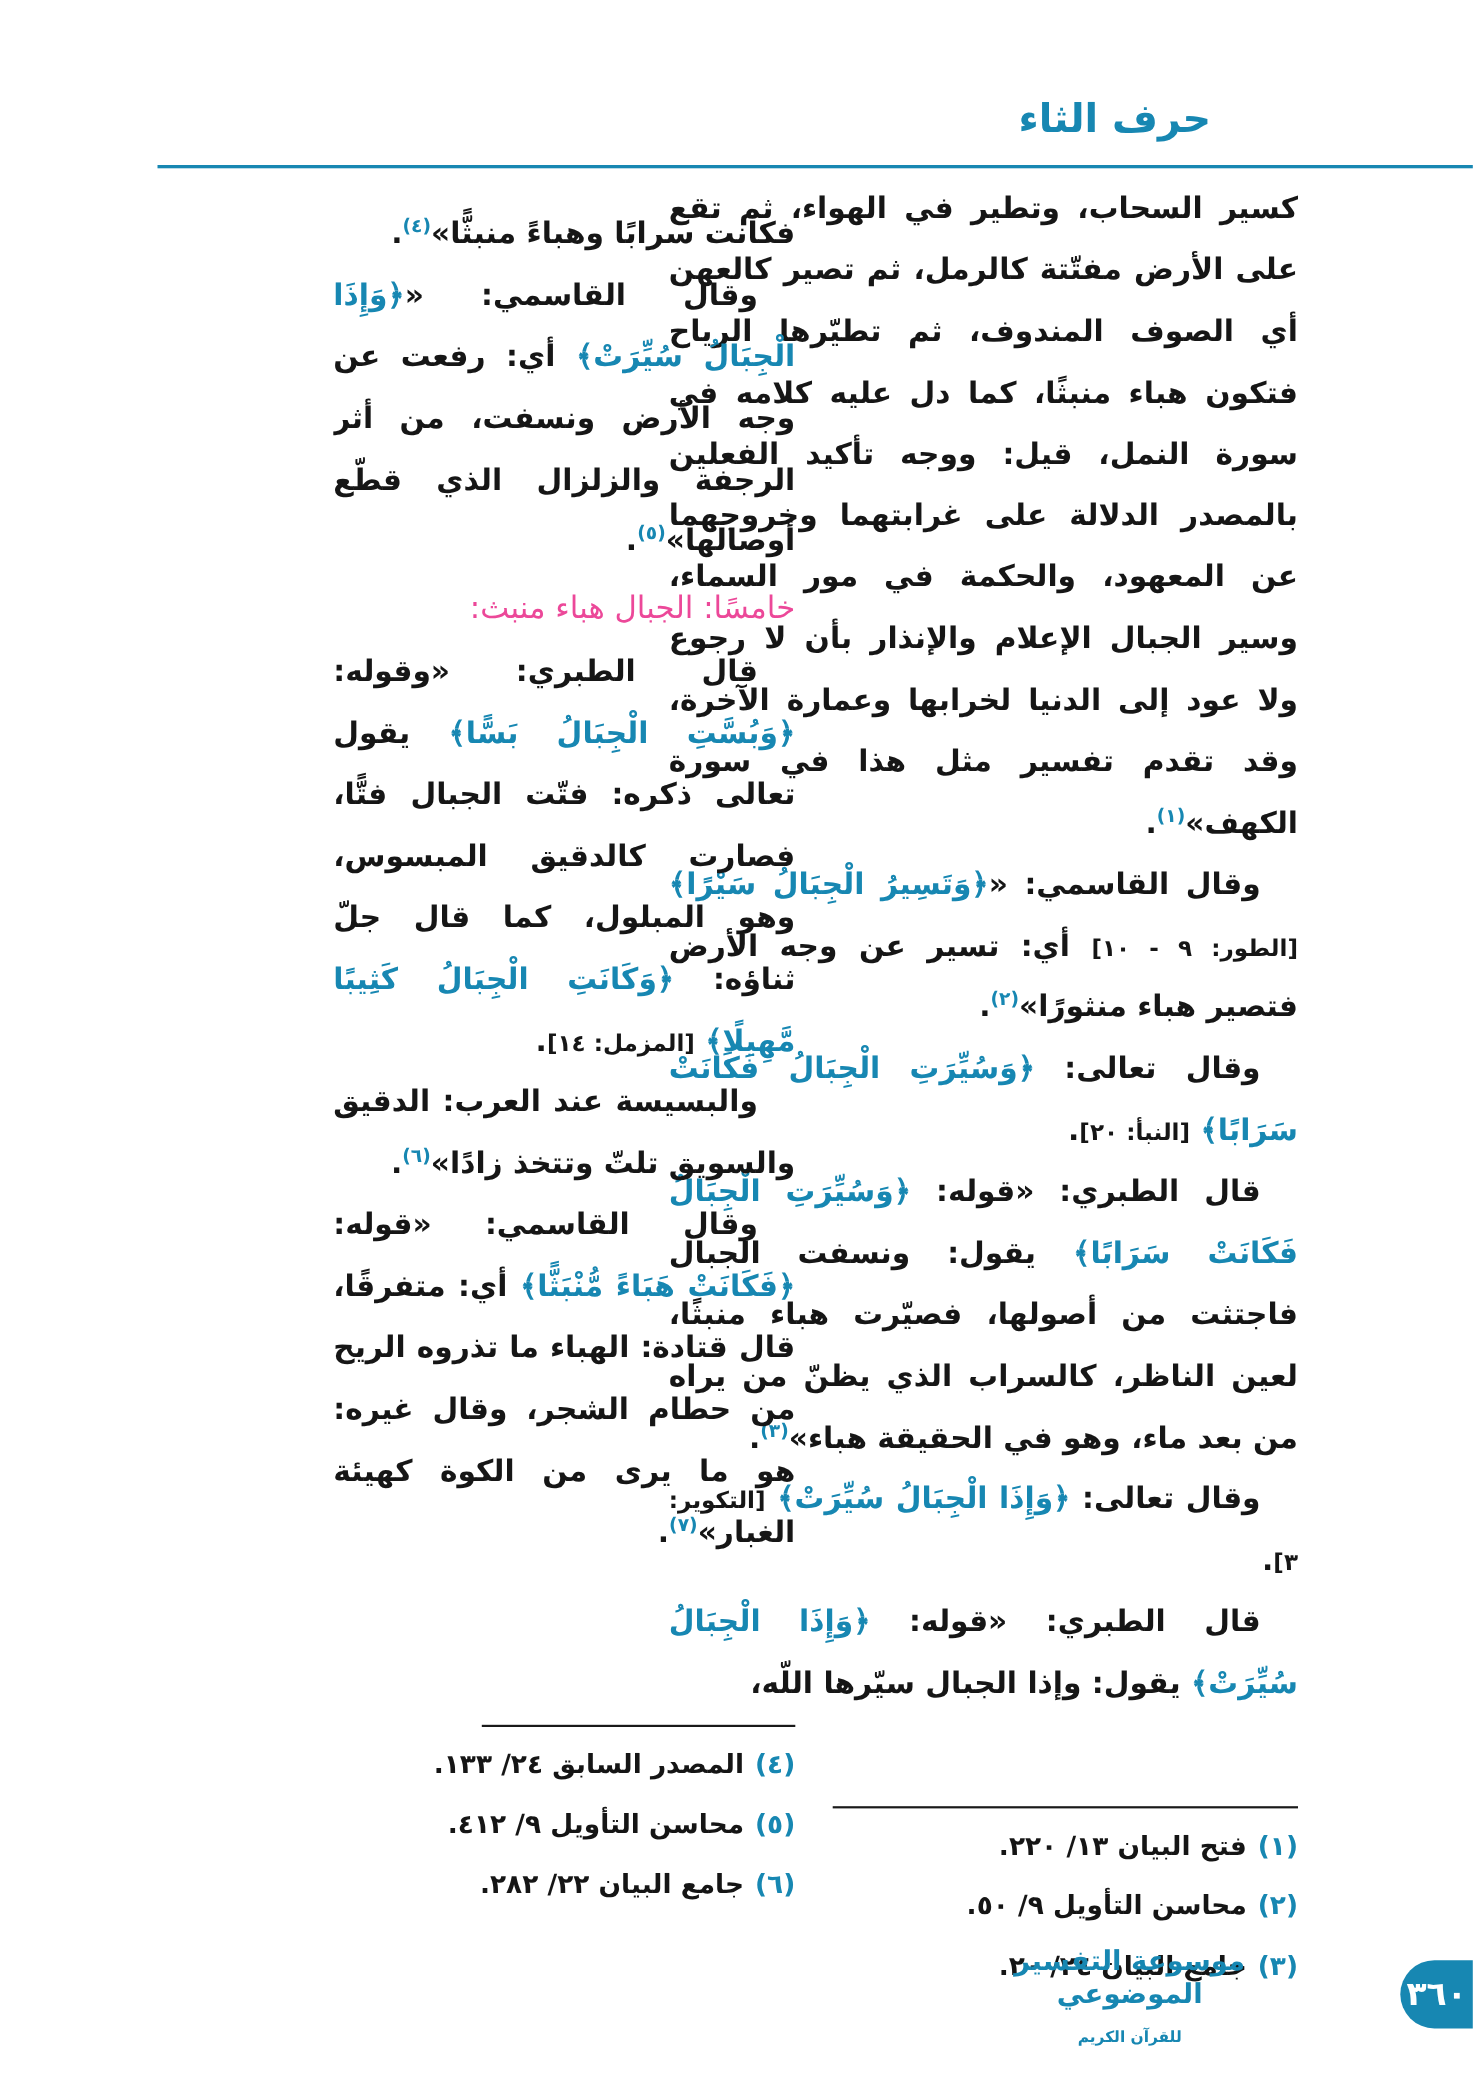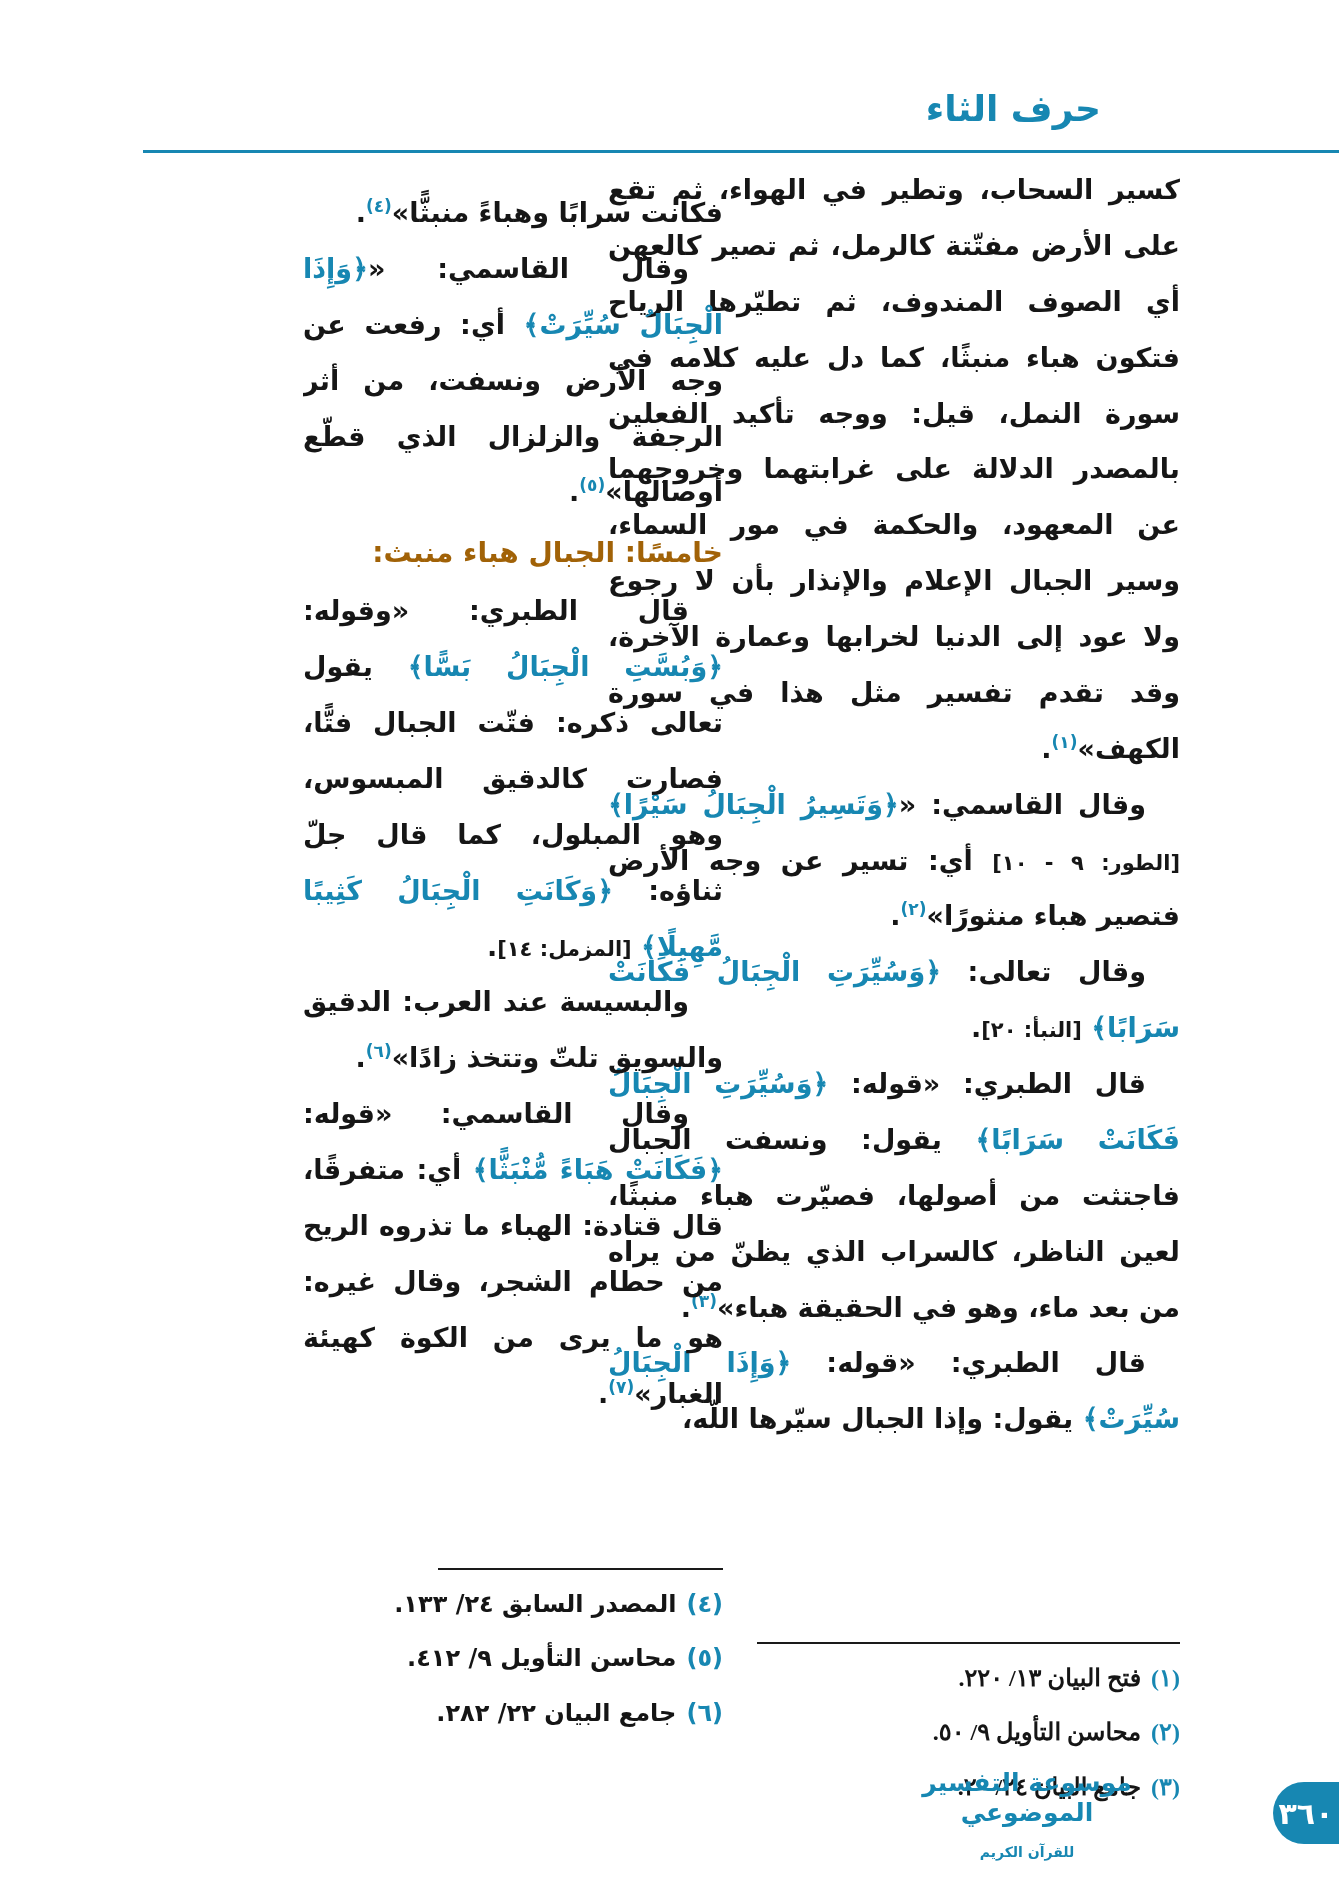--- a/index.html
+++ b/index.html
@@ -52,27 +52,27 @@
     display:inline-flex; align-items:center; justify-content:center;
     width:36px; height:36px;
     border:2px solid #1787b2; border-radius:50%;
     color:#1787b2; font-size:19px; font-weight:bold;
     vertical-align:middle; margin:0 5px;
     text-indent:0;
   }
 
   .section-heading {
     margin:16px 0 14px 0;
-    color:#a16207; font-size:28px; font-weight:bold;
+    color:#ec4899; font-size:28px; font-weight:normal;
     text-align:right;
   }
 
   
   .footnotes-left  { position:absolute; top:1568px; left:160px;  width:420px; }
-  .footnotes-right { position:absolute; top:1642px; right:159px; width:572px;font-family:Liberation Serif, serif; }
+  .footnotes-right { position:absolute; top:1642px; right:159px; width:572px; }
   .fn-rule { height:2px; background:#1a1a1a; margin-bottom:14px; }
   .footnotes-left  .fn-rule { width:285px; }
   .footnotes-right .fn-rule { width:423px; }
   .fn-row {
     font-size:24px; font-weight:bold; color:#151515;
     line-height:1.68; text-align:right;margin-top:14px;
   }
   .fn-num { color:#1787b2; margin-left:10px; }
 
   
@@ -97,20 +97,21 @@
 <div class="page">
 
   <div class="header-title">حرف الثاء</div>
   <div class="header-rule"></div>
 
   <div class="col-right">
     <p class="para no-indent"><span class="seg-n">كسير السحاب، وتطير في الهواء، ثم تقع على الأرض مفتّتة كالرمل، ثم تصير كالعهن أي الصوف المندوف، ثم تطيّرها الرياح فتكون هباء منبثًا، كما دل عليه كلامه في سورة النمل، قيل: ووجه تأكيد الفعلين بالمصدر الدلالة على غرابتهما وخروجهما عن المعهود، والحكمة في مور السماء، وسير الجبال الإعلام والإنذار بأن لا رجوع ولا عود إلى الدنيا لخرابها وعمارة الآخرة، وقد تقدم تفسير مثل هذا في سورة الكهف»</span><span class="seg-sup">(١)</span><span class="seg-n">.</span></p>
     <p class="para"><span class="seg-n">وقال القاسمي: «</span><span class="seg-q">﴿وَتَسِيرُ الْجِبَالُ سَيْرًا﴾</span><span class="seg-n"> </span><span class="seg-r">[الطور: ٩ - ١٠]</span><span class="seg-n"> أي: تسير عن وجه الأرض فتصير هباء منثورًا»</span><span class="seg-sup">(٢)</span><span class="seg-n">.</span></p>
     <p class="para"><span class="seg-n">وقال تعالى: </span><span class="seg-q">﴿وَسُيِّرَتِ الْجِبَالُ فَكَانَتْ سَرَابًا﴾</span><span class="seg-n"> </span><span class="seg-r">[النبأ: ٢٠]</span><span class="seg-n">.</span></p>
     <p class="para"><span class="seg-n">قال الطبري: «قوله: </span><span class="seg-q">﴿وَسُيِّرَتِ الْجِبَالُ فَكَانَتْ سَرَابًا﴾</span><span class="seg-n"> يقول: ونسفت الجبال فاجتثت من أصولها، فصيّرت هباء منبثًا، لعين الناظر، كالسراب الذي يظنّ من يراه من بعد ماء، وهو في الحقيقة هباء»</span><span class="seg-sup">(٣)</span><span class="seg-n">.</span></p>
+    <p class="para"><span class="seg-n">وقال تعالى: </span><span class="seg-q">﴿وَإِذَا الْجِبَالُ سُيِّرَتْ﴾</span><span class="seg-n"> </span><span class="seg-r">[التكوير: ٣]</span><span class="seg-n">.</span></p>
     <p class="para"><span class="seg-n">قال الطبري: «قوله: </span><span class="seg-q">﴿وَإِذَا الْجِبَالُ سُيِّرَتْ﴾</span><span class="seg-n"> يقول: وإذا الجبال سيّرها اللّه،</span></p>
   </div>
 
   <div class="col-left">
     <p class="para no-indent"><span class="seg-n">فكانت سرابًا وهباءً منبثًّا»</span><span class="seg-sup">(٤)</span><span class="seg-n">.</span></p>
     <p class="para"><span class="seg-n">وقال القاسمي: «</span><span class="seg-q">﴿وَإِذَا الْجِبَالُ سُيِّرَتْ﴾</span><span class="seg-n"> أي: رفعت عن وجه الأرض ونسفت، من أثر الرجفة والزلزال الذي قطّع أوصالها»</span><span class="seg-sup">(٥)</span><span class="seg-n">.</span></p>
 
     <div class="section-heading">خامسًا: الجبال هباء منبث:</div>
 
     <p class="para"><span class="seg-n">قال الطبري: «وقوله: </span><span class="seg-q">﴿وَبُسَّتِ الْجِبَالُ بَسًّا﴾</span><span class="seg-n"> يقول تعالى ذكره: فتّت الجبال فتًّا، فصارت كالدقيق المبسوس، وهو المبلول، كما قال جلّ ثناؤه: </span><span class="seg-q">﴿وَكَانَتِ الْجِبَالُ كَثِيبًا مَّهِيلًا﴾</span><span class="seg-n"> </span><span class="seg-r">[المزمل: ١٤]</span><span class="seg-n">.</span></p>

